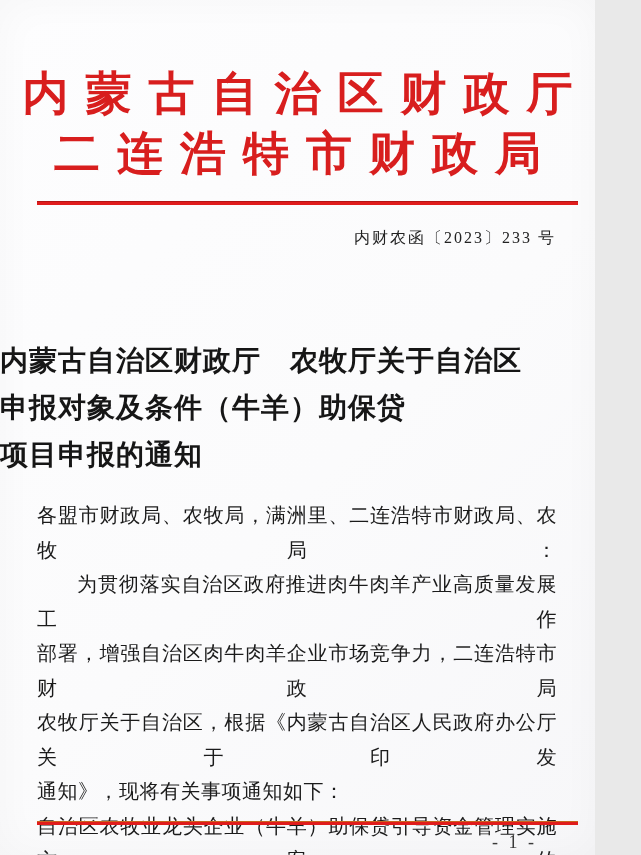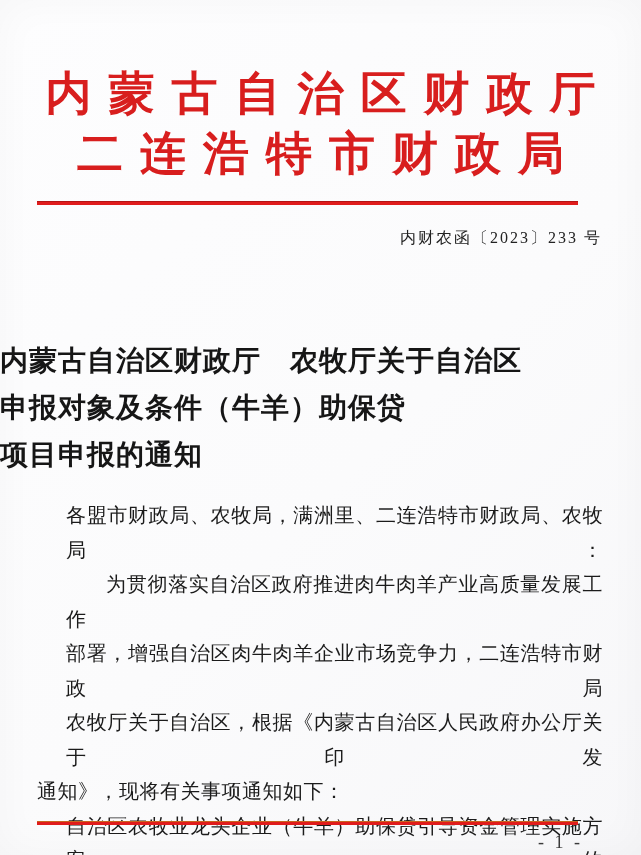--- a/index.html
+++ b/index.html
@@ -3,21 +3,21 @@
 <meta charset="utf-8">
 <style>
   * { margin: 0; padding: 0; box-sizing: border-box; }
   html, body { width: 641px; height: 855px; }
   body {
     font-family: "Liberation Serif", "DejaVu Serif", serif;
     background: #e9e9e9;
   }
   .page {
     position: relative;
-    width: 641px;
+    width: 595px;
     height: 855px;
     background: linear-gradient(135deg, #fdfdfe 0%, #fbfbfc 55%, #f7f7f9 100%);
     overflow: hidden;
     color: #1c1c1c;
     box-shadow: inset 0 0 40px rgba(0,0,0,0.03);
   }
 
   
   .letterhead {
     margin-top: 64px;
@@ -66,21 +66,20 @@
     line-height: 34.5px;
     color: #1b1b1b;
     letter-spacing: 0.5px;
   }
   .body-line {
     text-align: justify;
     text-justify: inter-ideograph;
   }
   .body-line.full {
     text-align-last: justify;
-    margin-left: 29px;
   }
   .body-line.indent { text-indent: 2em; }
   .body-line.bold { font-weight: bold; letter-spacing: 1px; }
 
   .red-rule-bottom {
     position: absolute;
     left: 37px;
     top: 821px;
     width: 541px;
     height: 4px;

